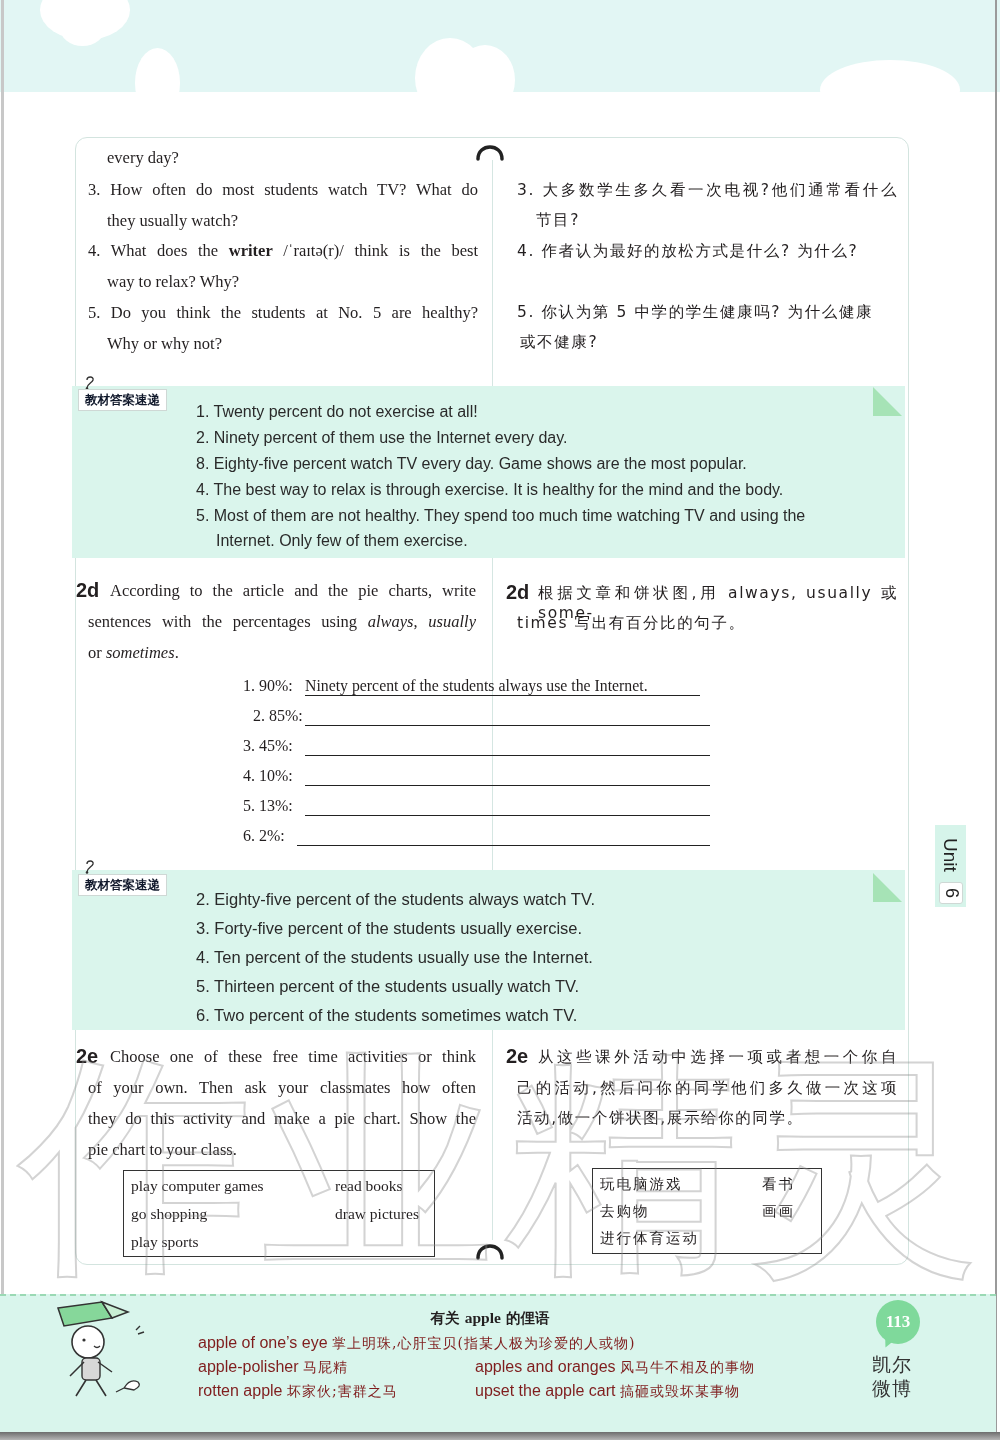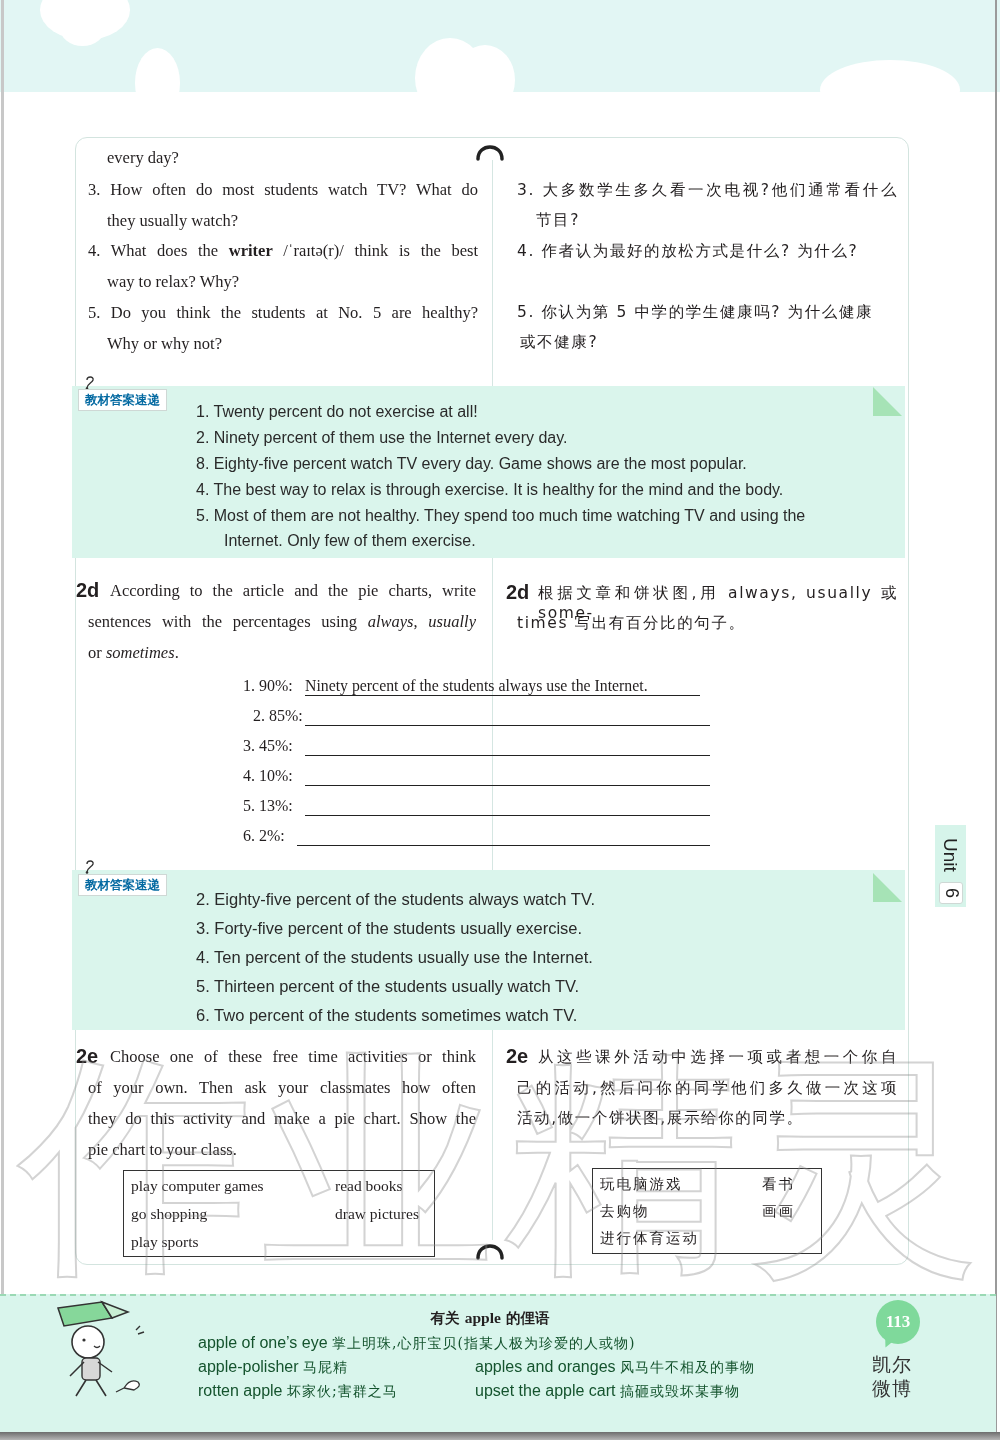--- a/index.html
+++ b/index.html
@@ -21,21 +21,21 @@
   .jl { white-space:normal; text-align:justify; text-align-last:justify; }
   .zh { font-family:"DejaVu Sans", sans-serif; font-size:15.5px; letter-spacing:1.6px; }
   .tag { font-family:"Liberation Sans", sans-serif; font-weight:bold; font-size:20px; line-height:20px; position:absolute; }
   b.w { font-weight:bold; }
   i { font-style:italic; }
 
   .ans-box { left:72px; width:833px; background:#daf5ec; }
   .ans-label {
     position:absolute; background:#fff; border:1px solid #cfd8d5;
     font-family:"DejaVu Sans", sans-serif; font-size:12.5px; font-weight:bold; line-height:20px;
-    padding:0 6px; color:#0369a1;
+    padding:0 6px; color:#0f172a;
   }
   .hook { position:absolute; width:12px; height:14px; }
   .tri { position:absolute; width:30px; height:30px; }
   .ans { position:absolute; white-space:nowrap; font-family:"Liberation Sans", sans-serif; font-size:16px; line-height:20px; color:#2a2a2a; }
   .ans2 { font-size:16.5px; }
 
   .fill-label { position:absolute; font-size:16px; line-height:20px; white-space:nowrap; }
   .fill-line { position:absolute; height:1px; background:#222; }
   .fill-ans { position:absolute; font-size:15.8px; line-height:20px; white-space:nowrap; }
 
@@ -49,21 +49,21 @@
     writing-mode:vertical-rl; text-align:center; color:#222; }
   .unit-num { position:absolute; left:5px; top:56px; width:20px; height:22px; background:#fff; border:1px solid #cfd8d5; border-radius:3px;
     font-family:"Liberation Sans", sans-serif; font-size:18px; line-height:20px; text-align:center;
     transform:rotate(90deg); color:#222; }
 
   .band { left:0; top:1294px; width:996px; height:138px; background:#d9f5ec; border-top:2px dashed #9ad9b4; }
   .shadow { left:0; top:1432px; width:1000px; height:8px; background:linear-gradient(#6d6d6d,#b5b5b5); }
   .idiom-title { position:absolute; left:380px; top:1308px; width:220px; text-align:center;
     font-family:"DejaVu Sans", sans-serif; font-size:14.5px; font-weight:bold; line-height:20px; }
   .idiom-title b { font-family:"Liberation Serif", serif; font-size:15.5px; }
-  .idiom { position:absolute; white-space:nowrap; font-family:"Liberation Sans", sans-serif; font-size:16px; line-height:20px; color:#14532d; }
+  .idiom { position:absolute; white-space:nowrap; font-family:"Liberation Sans", sans-serif; font-size:16px; line-height:20px; color:#7f1d1d; }
   .idiom .zhs { font-family:"DejaVu Serif", serif; font-size:14px; letter-spacing:1px; }
 
   .badge { left:876px; top:1300px; width:44px; height:44px; border-radius:50%; background:#7fd99b;
     color:#fff; font-family:"Liberation Serif", serif; font-weight:bold; font-size:17px; line-height:44px; text-align:center; }
   .badge-tail { left:882px; top:1336px; width:0; height:0; border-left:6px solid transparent; border-right:6px solid transparent; border-top:12px solid #7fd99b; transform:rotate(25deg); }
   .brand { position:absolute; left:872px; font-family:"DejaVu Sans", sans-serif; font-size:19px; line-height:22px; color:#333; letter-spacing:1px; }
 
   .watermark { left:18px; top:1020px; width:1000px; height:290px; pointer-events:none;
     font-family:"DejaVu Sans", sans-serif; font-size:235px; line-height:290px; letter-spacing:8px;
     color:transparent; -webkit-text-stroke:2px #8d8d8d; opacity:0.38; white-space:nowrap; }
@@ -117,21 +117,21 @@
 </svg>
 <div class="ans-label" style="left:78px;top:389px;">教材答案速递</div>
 <svg class="tri" style="left:873px;top:387px;" viewBox="0 0 30 30">
     <polygon points="0,0 0,29 29,29" fill="#a6e3b6"></polygon>
   </svg>
 <div class="ans" style="left:196px;top:402px;">1. Twenty percent do not exercise at all!</div>
 <div class="ans" style="left:196px;top:428px;">2. Ninety percent of them use the Internet every day.</div>
 <div class="ans" style="left:196px;top:454px;">8. Eighty-five percent watch TV every day. Game shows are the most popular.</div>
 <div class="ans" style="left:196px;top:480px;">4. The best way to relax is through exercise. It is healthy for the mind and the body.</div>
 <div class="ans" style="left:196px;top:506px;">5. Most of them are not healthy. They spend too much time watching TV and using the</div>
-<div class="ans" style="left:216px;top:531px;margin-left:8px;">Internet. Only few of them exercise.</div>
+<div class="ans" style="left:216px;top:531px;">Internet. Only few of them exercise.</div>
 
 <div>
   <div class="tag" style="left:76px;top:580px;">2d</div>
   <div class="ln jl" style="left:110px;top:581px;width:366px;">According to the article and the pie charts, write</div>
   <div class="ln jl" style="left:88px;top:612px;width:388px;"><span>sentences with the percentages using </span><i>always</i><span>, </span><i>usually</i></div>
   <div class="ln" style="left:88px;top:643px;"><span>or </span><i>sometimes</i><span>.</span></div>
 
   <div class="tag" style="left:506px;top:582px;">2d</div>
   <div class="ln zh jl" style="left:538px;top:583px;width:360px;">根据文章和饼状图,用 always, usually 或 some-</div>
   <div class="ln zh" style="left:517px;top:613px;">times 写出有百分比的句子。</div>

